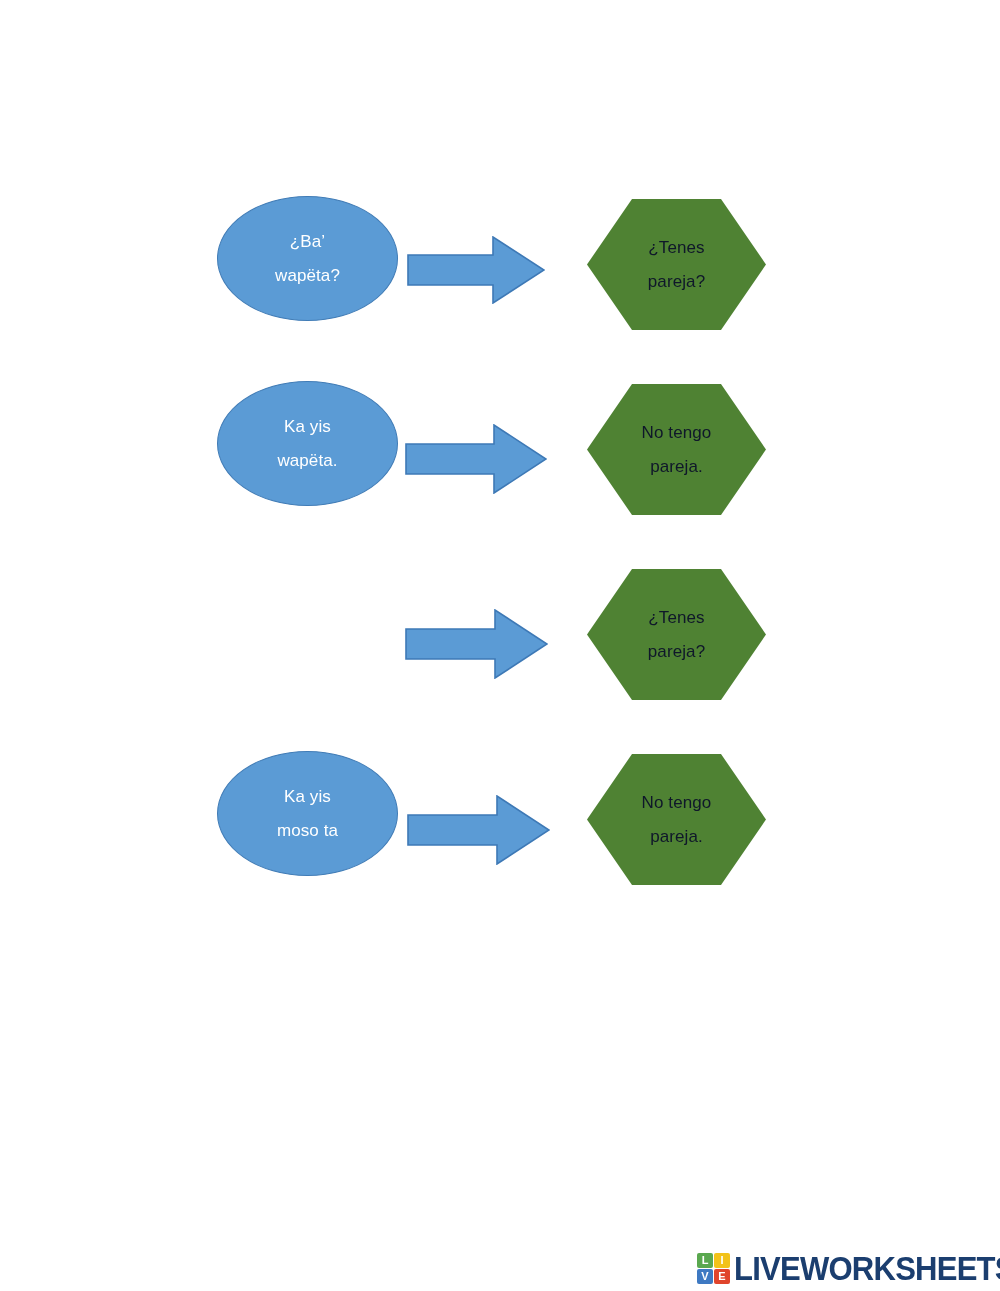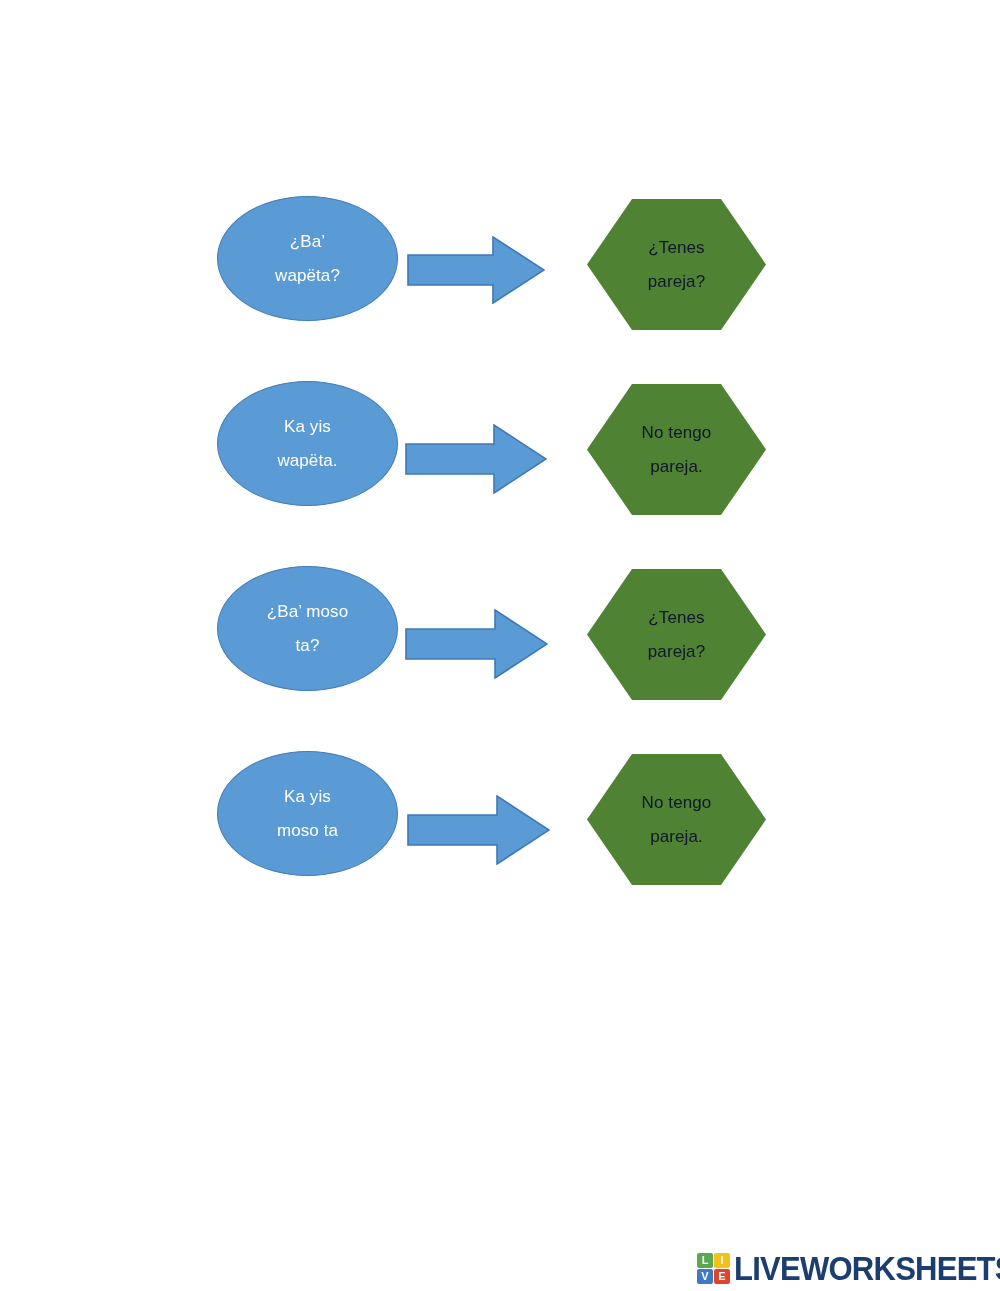--- a/index.html
+++ b/index.html
@@ -184,24 +184,20 @@
     <div class="hexagon-shape">
       <svg viewBox="0 0 179 131" preserveAspectRatio="none" xmlns="http://www.w3.org/2000/svg">
         <polygon points="45,0 134,0 179,65.5 134,131 45,131 0,65.5" fill="#4F8233"></polygon>
       </svg>
       <span class="hexagon-text">No tengo
 pareja.</span>
     </div>
   </div>
 
   <div class="row row-2">
-    <div class="ellipse-shape">
-      <span class="ellipse-text">¿Ba’ moso
-ta?</span>
-    </div>
     <div class="arrow-shape arrow-2">
       <svg viewBox="0 0 143 70" preserveAspectRatio="none" xmlns="http://www.w3.org/2000/svg">
         <polygon points="1,20 90,20 90,1 142,35 90,69 90,50 1,50" fill="#5B9BD5" stroke="#3E79B6" stroke-width="1.6" stroke-linejoin="miter"></polygon>
       </svg>
     </div>
     <div class="hexagon-shape">
       <svg viewBox="0 0 179 131" preserveAspectRatio="none" xmlns="http://www.w3.org/2000/svg">
         <polygon points="45,0 134,0 179,65.5 134,131 45,131 0,65.5" fill="#4F8233"></polygon>
       </svg>
       <span class="hexagon-text">¿Tenes

